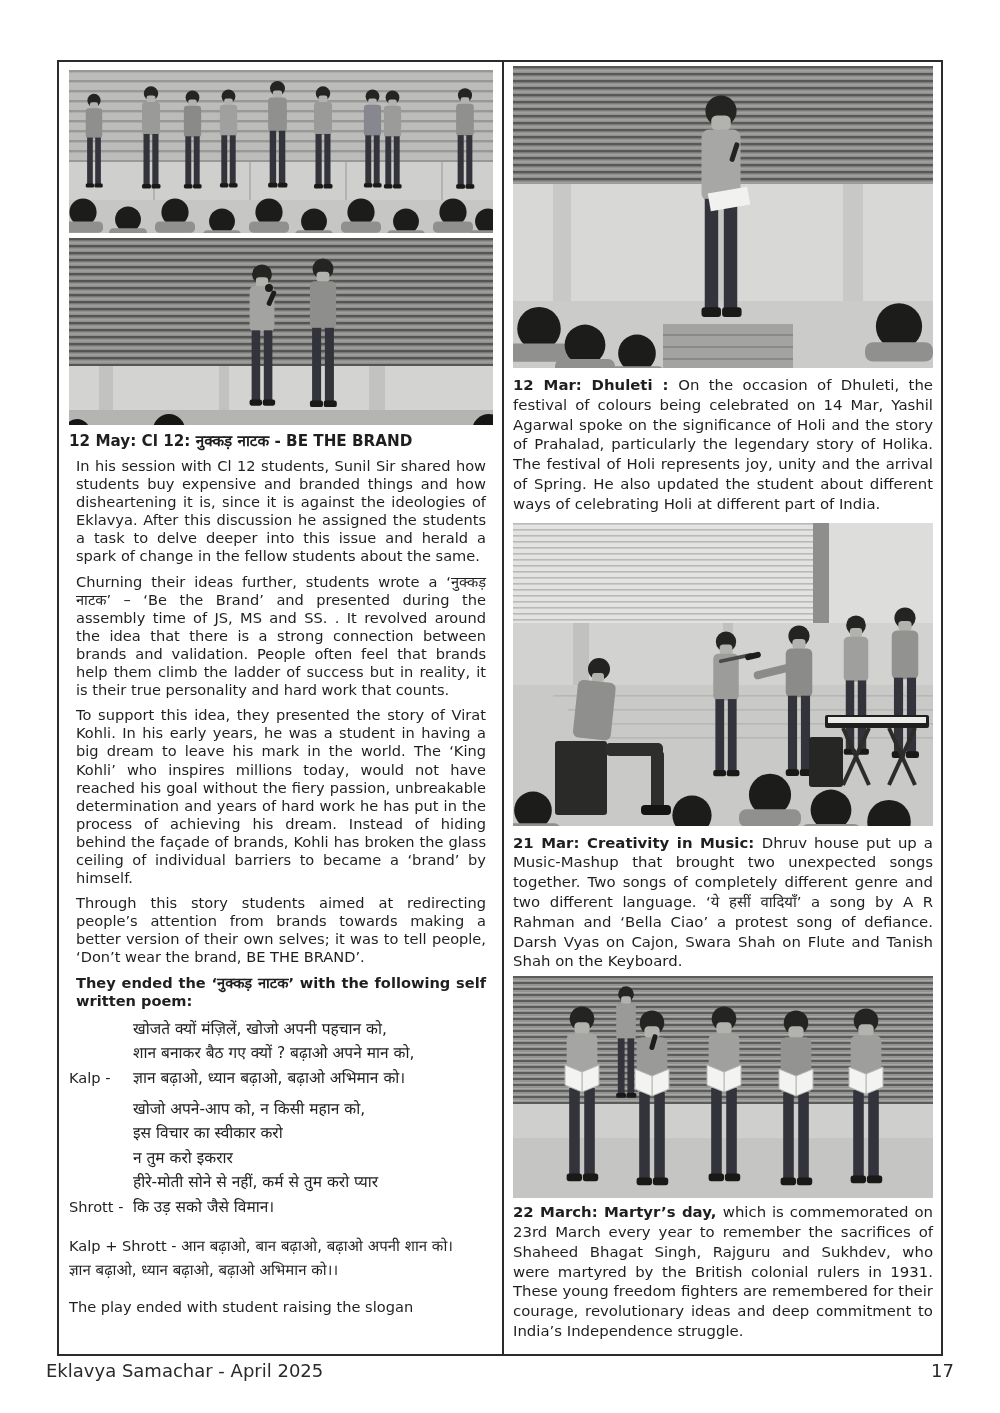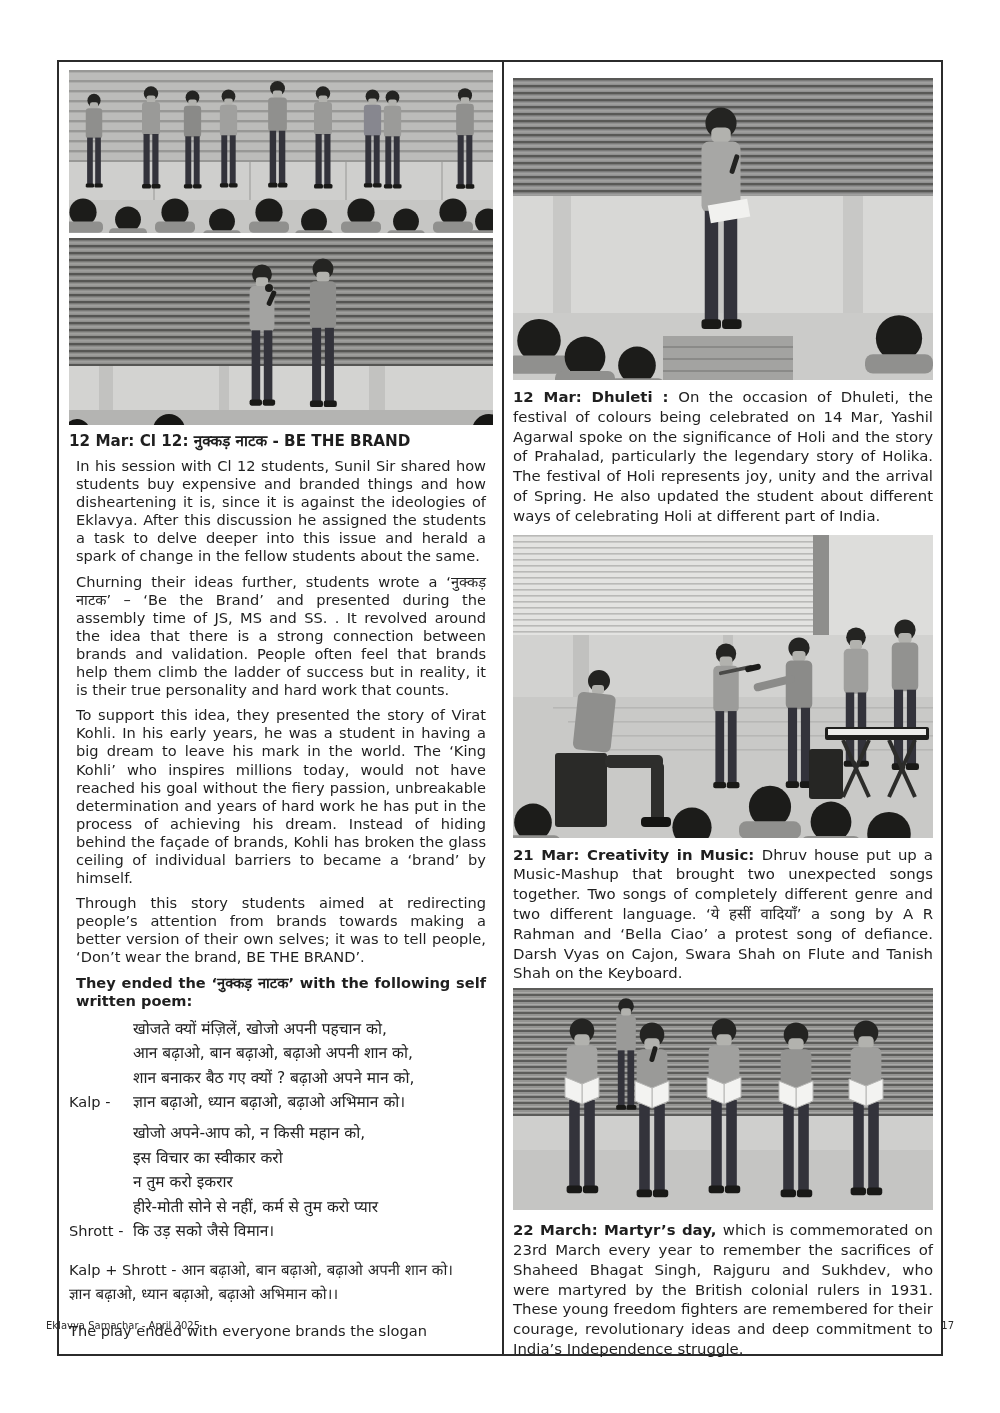--- a/index.html
+++ b/index.html
@@ -20,21 +20,21 @@
   }
   .col-divider{
     position:absolute;left:443px;top:0;
     width:2px;height:100%;
     background:#2b2b2b;
   }
   .col-left{
     position:absolute;left:10px;top:8px;width:424px;
   }
   .col-right{
-    position:absolute;left:454px;top:16px;width:420px;
+    position:absolute;left:454px;top:4px;width:420px;
   }
   .ph{display:block;width:100%;}
   .ph-l1{height:163px;margin-bottom:5px;}
   .ph-l2{height:187px;}
   .ph-r1{height:302px;}
   .ph-r2{height:303px;margin-top:8px;}
   .ph-r3{height:222px;margin-top:4px;}
   .headline{
     margin-top:7px;
     font-size:15.2px;font-weight:bold;line-height:18px;
@@ -46,24 +46,24 @@
   .poem-block{display:flex;margin-top:7px;font-size:15.5px;line-height:24.4px;align-items:flex-end;}
   .poem-label{width:64px;flex:0 0 64px;font-size:14.6px;padding-top:2px;}
   .poem-lines{flex:1;}
   .combined{margin-top:15px;font-size:15px;line-height:24px;}
   .combined .lbl{font-size:14.6px;}
   .closing-en{font-size:14.6px;line-height:19px;margin-top:2px;}
   .closing-hi{font-size:15px;line-height:23px;}
   .body-r{font-size:14.9px;line-height:19.8px;text-align:justify;margin:0;}
   .body-r .lead{font-weight:bold;}
   .mt8{margin-top:8px;}
-  .mt5{margin-top:11px;}
+  .mt5{margin-top:5px;}
   .footer{
-    position:absolute;left:46px;top:1320px;width:908px;
-    font-size:10px;color:#2a2a2a;
+    position:absolute;left:46px;top:1360px;width:908px;
+    font-size:18px;color:#2a2a2a;
     display:flex;justify-content:space-between;
   }
   .hidden-defs{position:absolute;width:0;height:0;overflow:hidden;}
 </style>
 </head>
 <body>
 
 <svg class="hidden-defs" aria-hidden="true">
   <defs>
     <symbol id="sPer" viewBox="0 0 24 110">
@@ -144,54 +144,53 @@
       <use href="#sPer" x="235" y="20" width="38" height="160" color="#8e8e8c"></use>
       <g fill="#1d1d1b">
         <rect x="200" y="52" width="5" height="16" rx="2" transform="rotate(24 202 60)"></rect>
         <circle cx="200" cy="50" r="4"></circle>
       </g>
       <circle cx="100" cy="192" r="16" fill="#161614"></circle>
       <circle cx="8" cy="194" r="13" fill="#161614"></circle>
       <circle cx="420" cy="193" r="17" fill="#161614"></circle>
     </svg>
 
-    <div class="headline">12 Mar: Cl 12: नुक्कड़ नाटक  - BE THE BRAND</div>
+    <div class="headline">12 May: Cl 12: नुक्कड़ नाटक  - BE THE BRAND</div>
 
     <div class="body-l">
       <p>In his session with Cl 12 students, Sunil Sir shared how students buy expensive and branded things and how disheartening it is, since it is against the ideologies of Eklavya. After this discussion he assigned the students a task to delve deeper into this issue and herald a spark of change in the fellow students about the same.</p>
       <p>Churning their ideas further, students wrote a ‘नुक्कड़ नाटक’ – ‘Be the Brand’ and presented during the assembly time of JS, MS and SS. . It revolved around the idea that there is a strong connection between brands and validation. People often feel that brands help them climb the ladder of success but in reality, it is their true personality and hard work that counts.</p>
       <p>To support this idea, they presented the story of Virat Kohli. In his early years, he was a student in having a big dream to leave his mark in the world. The ‘King Kohli’ who inspires millions today, would not have reached his goal without the fiery passion, unbreakable determination and years of hard work he has put in the process of achieving his dream. Instead of hiding behind the façade of brands, Kohli has broken the glass ceiling of individual barriers to became a ‘brand’ by himself.</p>
       <p>Through this story  students aimed at redirecting people’s attention from brands towards making a better version of their own selves; it was to tell people, ‘Don’t wear the brand, BE THE BRAND’.</p>
       <p class="poem-intro">They ended the ‘नुक्कड़ नाटक’ with the following self written poem:</p>
     </div>
 
     <div class="poem-block">
       <div class="poem-label">Kalp -</div>
       <div class="poem-lines">
         <div>खोजते क्यों मंज़िलें,  खोजो अपनी पहचान को,</div>
-        <div>आन बढ़ाओ,  बान बढ़ाओ,  बढ़ाओ अपनी शान को,</div>
         <div>शान बनाकर बैठ गए क्यों ? बढ़ाओ अपने मान को,</div>
         <div>ज्ञान बढ़ाओ,  ध्यान बढ़ाओ,  बढ़ाओ अभिमान को।</div>
       </div>
     </div>
 
     <div class="poem-block">
       <div class="poem-label">Shrott -</div>
       <div class="poem-lines">
         <div>खोजो अपने-आप को,  न किसी महान को,</div>
         <div>इस विचार का स्वीकार करो</div>
         <div>न तुम करो इकरार</div>
         <div>हीरे-मोती सोने से नहीं,  कर्म से तुम करो प्यार</div>
         <div>कि उड़ सको जैसे विमान।</div>
       </div>
     </div>
 
     <p class="combined"><span class="lbl">Kalp + Shrott - </span><span>आन बढ़ाओ,  बान बढ़ाओ,  बढ़ाओ अपनी शान को।</span><br><span>ज्ञान बढ़ाओ,  ध्यान बढ़ाओ,  बढ़ाओ अभिमान को।।</span></p>
 
-    <div class="closing-en">The play ended with everyone brands the slogan</div>
+    <div class="closing-en">The play ended with student raising the slogan</div>
   </div>
 
   <div class="col-right">
 
     <svg class="ph ph-r1" viewBox="0 0 420 302" preserveAspectRatio="none" role="img" aria-label="A student reading a speech from a paper with a microphone in front of seated students">
       <defs>
         <pattern id="cShut" width="420" height="7" patternUnits="userSpaceOnUse">
           <rect width="420" height="7" fill="#909090"></rect>
           <rect width="420" height="2.4" fill="#585856"></rect>
           <rect y="4.4" width="420" height="1" fill="#ababa9"></rect>

